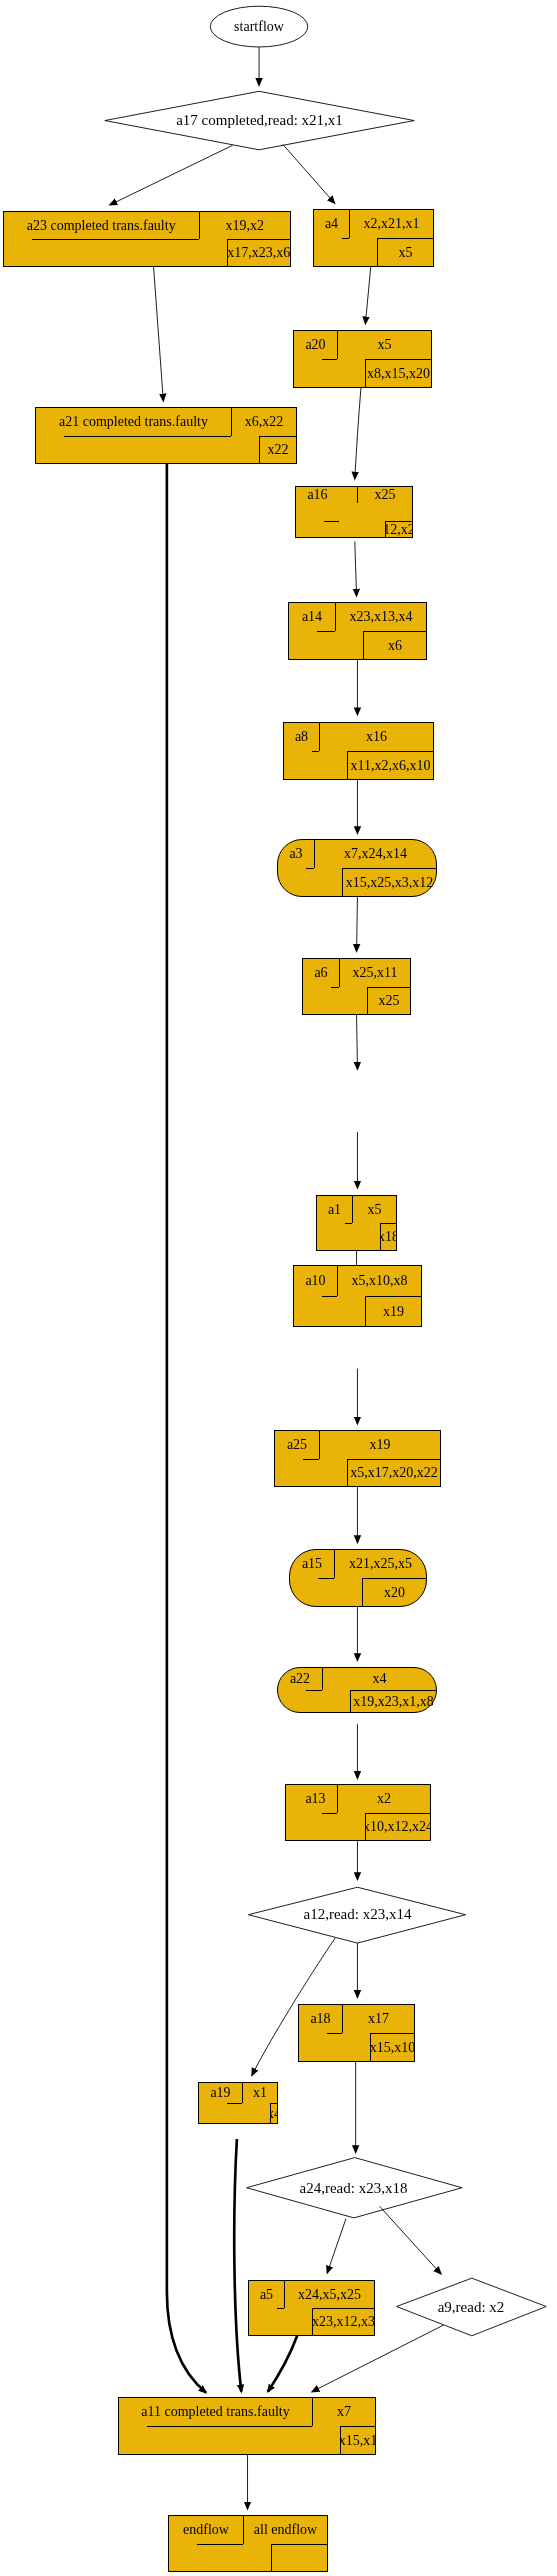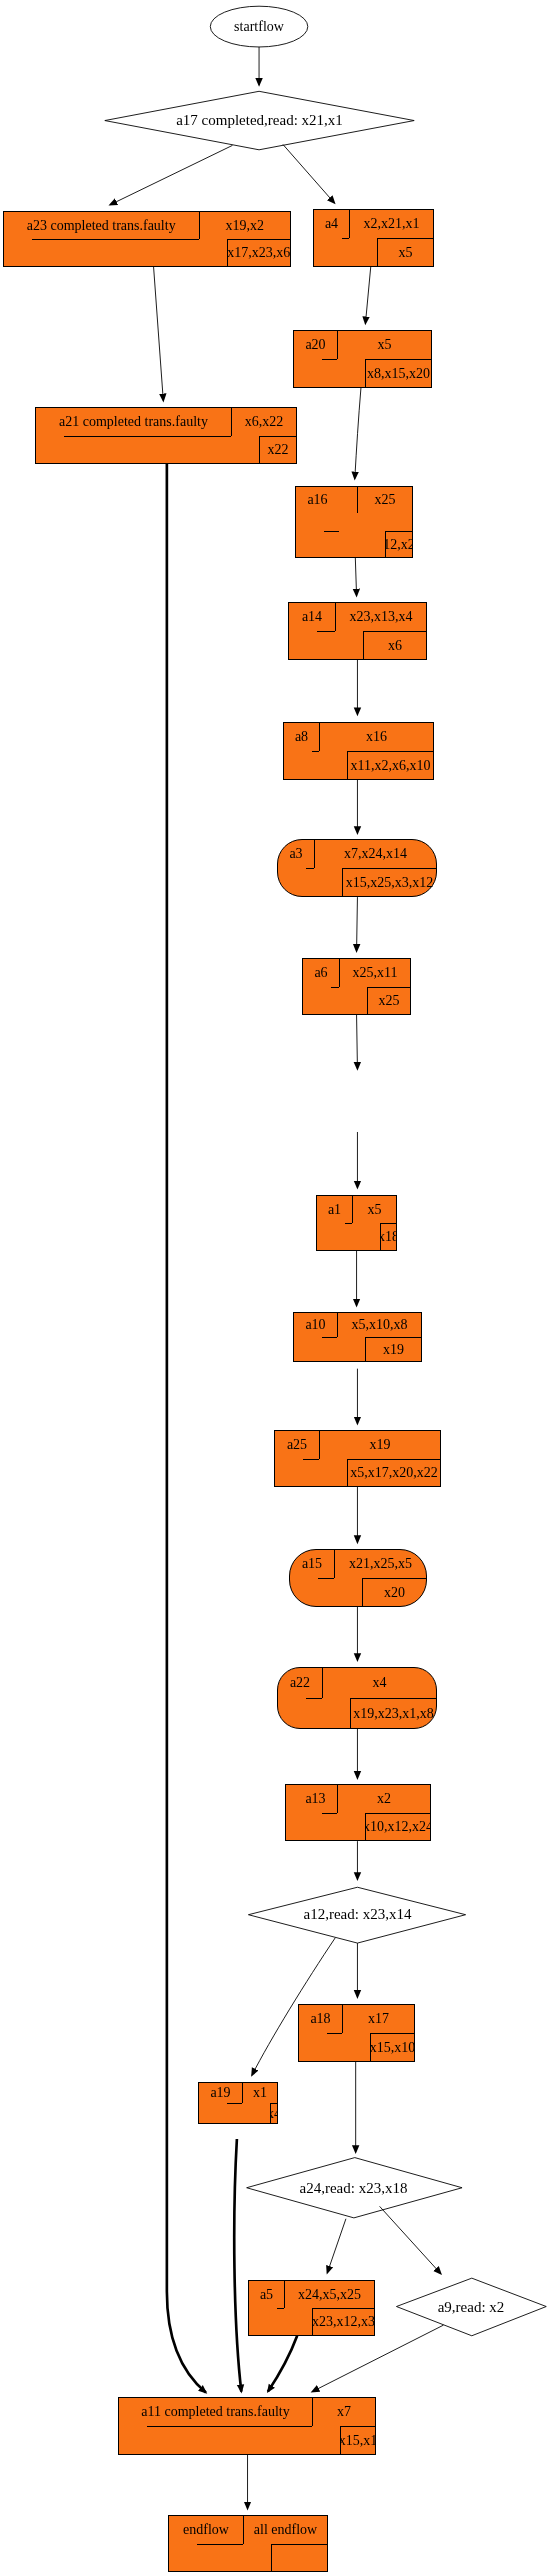--- a/index.html
+++ b/index.html
@@ -4,21 +4,21 @@
 <style>
   html,body{margin:0;padding:0;background:#ffffff;}
   #canvas{
     position:relative;width:558px;height:2576px;background:#ffffff;
     font-family:"Liberation Serif","DejaVu Serif",serif;color:#000;
     overflow:hidden;
   }
   #edges{position:absolute;left:0;top:0;}
   .record{
     position:absolute;display:grid;grid-template-rows:1fr 1fr;
-    border:0.9px solid #000;background:#f97316;box-sizing:border-box;
+    border:0.9px solid #000;background:#eab308;box-sizing:border-box;
     font-size:14px;line-height:1;
   }
   .cell{display:flex;align-items:center;justify-content:center;padding:0 2.7px;white-space:nowrap;overflow:hidden;}
   .cell.read,.cell.write{border-left:0.9px solid #000;}
   .cell.blank,.cell.write{border-top:0.9px solid #000;margin-left:28px;}
   .dlabel,.slabel{
     position:absolute;display:flex;align-items:center;justify-content:center;
     font-size:15px;white-space:nowrap;
   }
   .slabel{font-size:14px;}
@@ -98,21 +98,21 @@
     <div class="cell write">x8,x15,x20</div>
   </div>
 
   <div class="record" style="left:35px;top:407px;width:262px;height:57px;grid-template-columns:195px 1fr;">
     <div class="cell name">a21 completed trans.faulty</div>
     <div class="cell read">x6,x22</div>
     <div class="cell blank"></div>
     <div class="cell write">x22</div>
   </div>
 
-  <div class="record" style="left:295px;top:486px;width:118px;height:72px;grid-template-columns:43px 1fr;gap:18px;">
+  <div class="record" style="left:295px;top:486px;width:118px;height:52px;grid-template-columns:43px 1fr;gap:18px;">
     <div class="cell name">a16</div>
     <div class="cell read">x25</div>
     <div class="cell blank"></div>
     <div class="cell write">x12,x22</div>
   </div>
 
   <div class="record" style="left:288px;top:602px;width:139px;height:58px;grid-template-columns:46px 1fr;">
     <div class="cell name">a14</div>
     <div class="cell read">x23,x13,x4</div>
     <div class="cell blank"></div>
@@ -141,42 +141,42 @@
   </div>
 
 
   <div class="record" style="left:316px;top:1195px;width:81px;height:56px;grid-template-columns:35px 1fr;">
     <div class="cell name">a1</div>
     <div class="cell read">x5</div>
     <div class="cell blank"></div>
     <div class="cell write">x18</div>
   </div>
 
-  <div class="record" style="left:293px;top:1312px;width:129px;height:50px;grid-template-columns:43px 1fr;">
+  <div class="record" style="left:293px;top:1265px;width:129px;height:62px;grid-template-columns:43px 1fr;">
     <div class="cell name">a10</div>
     <div class="cell read">x5,x10,x8</div>
     <div class="cell blank"></div>
     <div class="cell write">x19</div>
   </div>
 
   <div class="record" style="left:274px;top:1430px;width:167px;height:57px;grid-template-columns:44px 1fr;">
     <div class="cell name">a25</div>
     <div class="cell read">x19</div>
     <div class="cell blank"></div>
     <div class="cell write">x5,x17,x20,x22</div>
   </div>
 
   <div class="record" style="left:289px;top:1549px;width:138px;height:58px;grid-template-columns:44px 1fr;border-radius:27px;">
     <div class="cell name">a15</div>
     <div class="cell read">x21,x25,x5</div>
     <div class="cell blank"></div>
     <div class="cell write">x20</div>
   </div>
 
-  <div class="record" style="left:277px;top:1667px;width:160px;height:62px;grid-template-columns:44px 1fr;border-radius:23px;">
+  <div class="record" style="left:277px;top:1667px;width:160px;height:46px;grid-template-columns:44px 1fr;border-radius:23px;">
     <div class="cell name">a22</div>
     <div class="cell read">x4</div>
     <div class="cell blank"></div>
     <div class="cell write">x19,x23,x1,x8</div>
   </div>
 
   <div class="record" style="left:285px;top:1784px;width:146px;height:57px;grid-template-columns:43px 1fr;padding-left:8px;">
     <div class="cell name">a13</div>
     <div class="cell read">x2</div>
     <div class="cell blank"></div>

